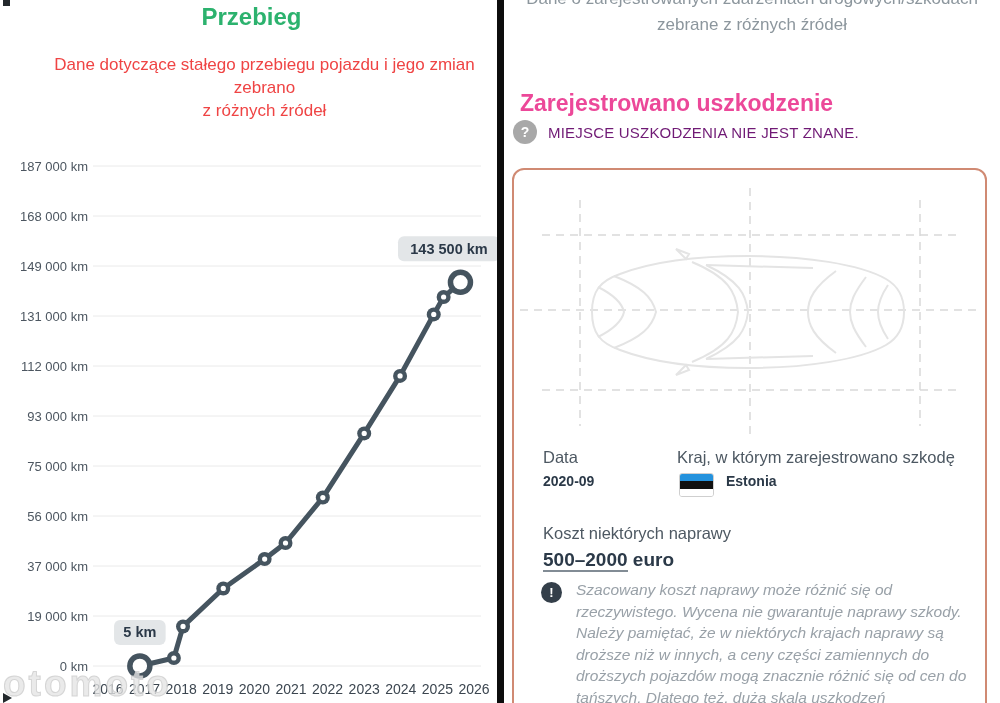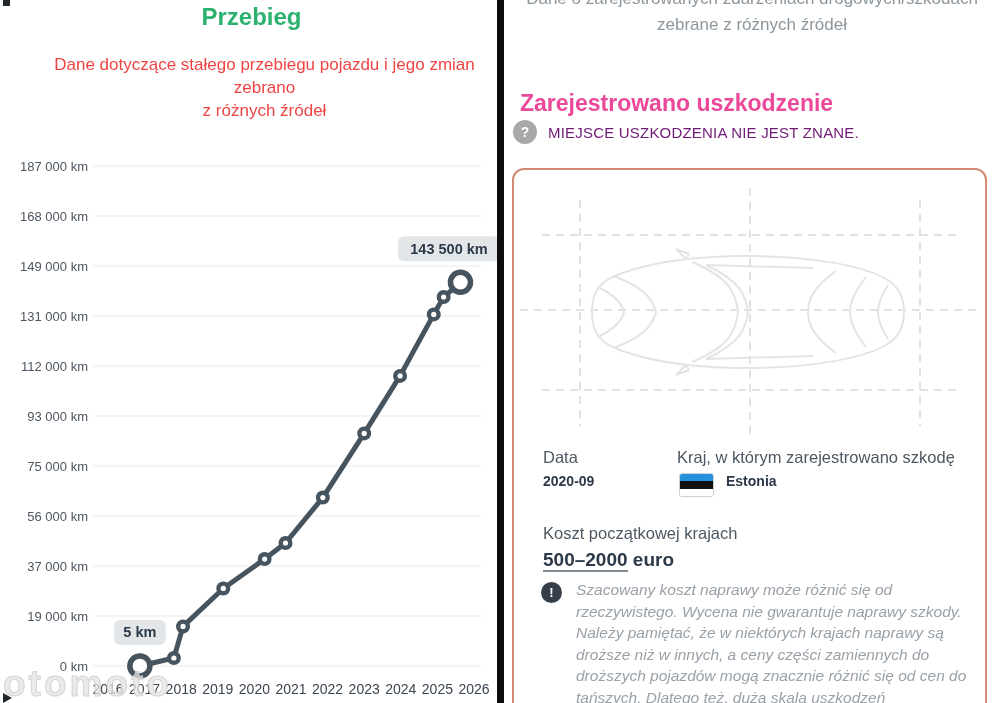--- a/index.html
+++ b/index.html
@@ -178,21 +178,21 @@
       <div class="field-label f-country-label">Kraj, w którym zarejestrowano szkodę</div>
       <div class="f-country-row">
         <span class="flag">
             <span class="b"></span>
             <span class="k"></span>
             <span class="w"></span>
           </span>
         <span class="field-value">Estonia</span>
       </div>
 
-      <div class="field-label f-cost-label">Koszt początkowej krajach</div>
+      <div class="field-label f-cost-label">Koszt niektórych naprawy</div>
       <div class="field-value f-cost-value"><span class="cost-underline">500–2000</span><span> euro</span></div>
 
       <div class="disclaimer-row">
         <span class="i-icon">!</span>
         <span class="disclaimer-text">Szacowany koszt naprawy może różnić się od rzeczywistego. Wycena nie gwarantuje naprawy szkody. Należy pamiętać, że w niektórych krajach naprawy są droższe niż w innych, a ceny części zamiennych do droższych pojazdów mogą znacznie różnić się od cen do tańszych. Dlatego też, duża skala uszkodzeń niekoniecznie oznacza, że pojazd jest poważnie uszkodzony.</span>
       </div>
 
     </div>
   </div>
 </div>

